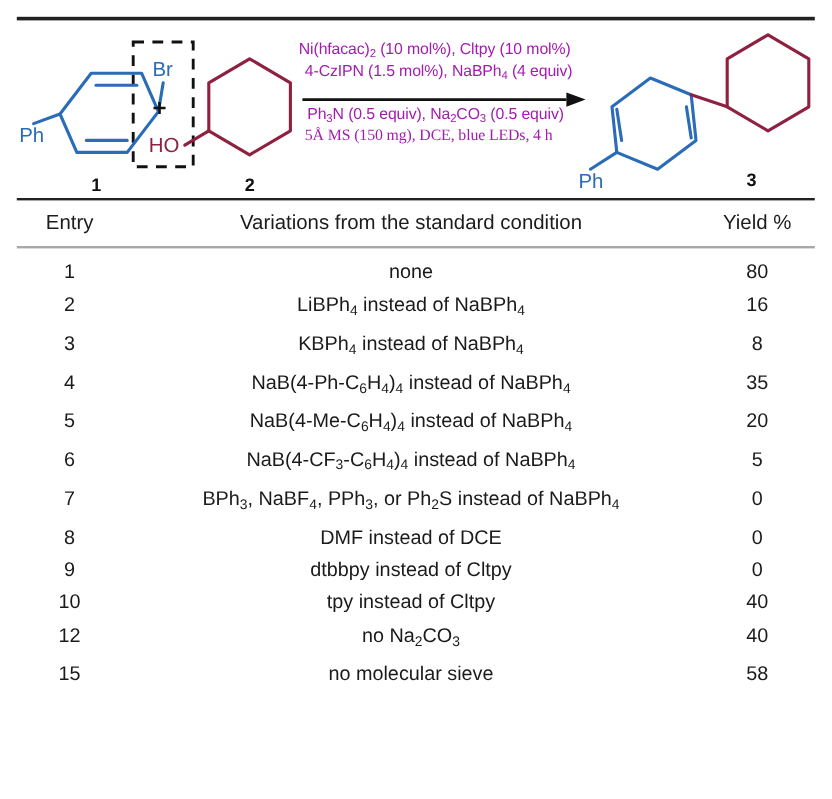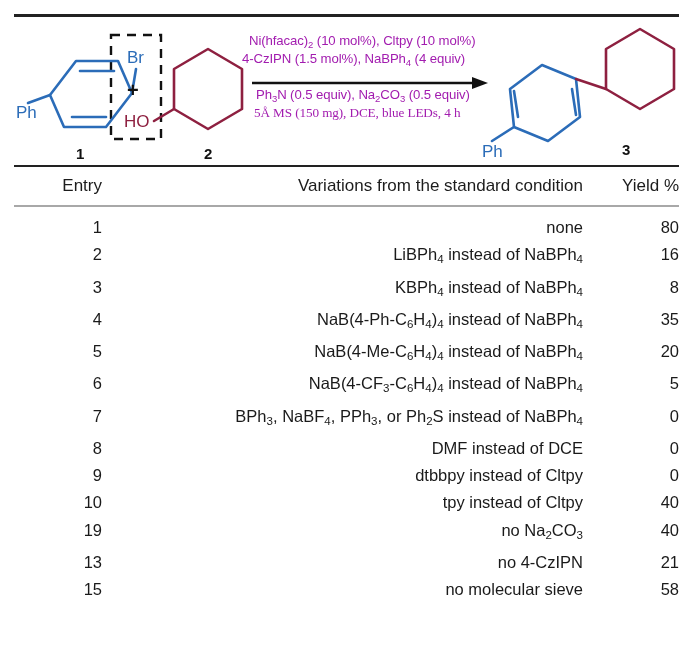--- a/index.html
+++ b/index.html
@@ -40,32 +40,32 @@
     position: absolute;
     font-family: "Liberation Sans", sans-serif;
     font-size: 13.2px;
     color: #a21caf;
     white-space: nowrap;
     letter-spacing: -0.1px;
   }
   .cond sub { font-size: 72%; vertical-align: -0.28em; }
 
   #cond-l1 { left: 235px; top: 16px; }
-  #cond-l2 { left: 228px; top: 34px; }
+  #cond-l2 { left: 240px; top: 34px; }
   #cond-l3 { left: 242px; top: 70px; }
   #cond-l4 { left: 240px; top: 88px; font-family: Liberation Serif, serif; }
 
   
   table {
     width: 100%;
     border-collapse: collapse;
     table-layout: fixed;
   }
   th, td {
-    text-align: right;
+    text-align: center;
     padding: 0;
     font-weight: normal;
     vertical-align: baseline;
   }
   thead th {
     font-size: 17px;
     color: #1c1c1c;
     height: 38px;
     line-height: 38px;
   }
@@ -221,28 +221,23 @@
         <td>9</td>
         <td>dtbbpy instead of Cltpy</td>
         <td>0</td>
       </tr>
       <tr>
         <td>10</td>
         <td>tpy instead of Cltpy</td>
         <td>40</td>
       </tr>
       <tr>
-        <td>19</td>
+        <td>12</td>
         <td>no Na<sub>2</sub>CO<sub>3</sub></td>
         <td>40</td>
-      </tr>
-      <tr>
-        <td>13</td>
-        <td>no 4-CzIPN</td>
-        <td>21</td>
       </tr>
       <tr>
         <td>15</td>
         <td>no molecular sieve</td>
         <td>58</td>
       </tr>
     </tbody>
   </table>
 
 </div>

